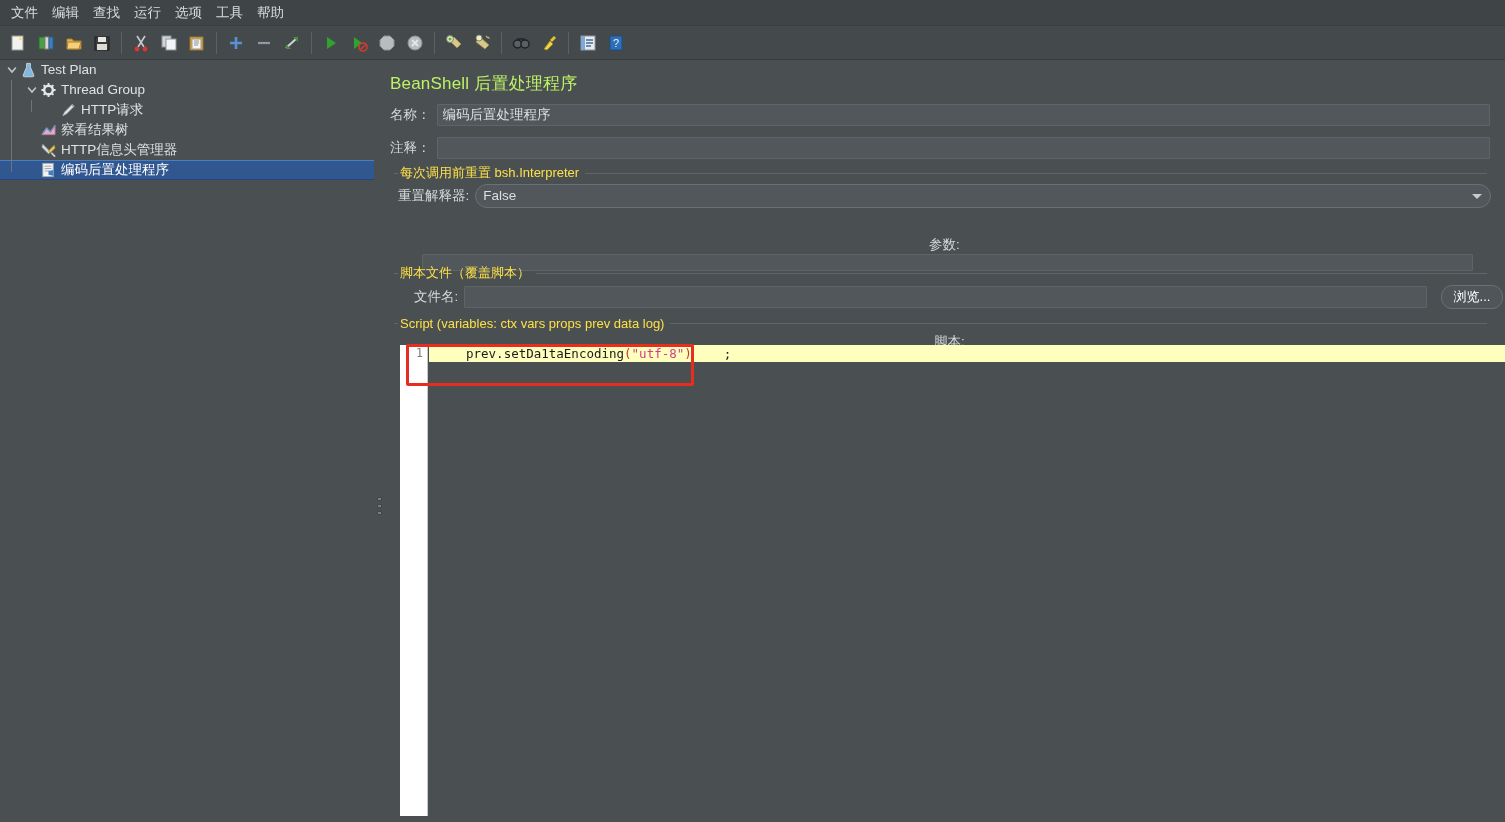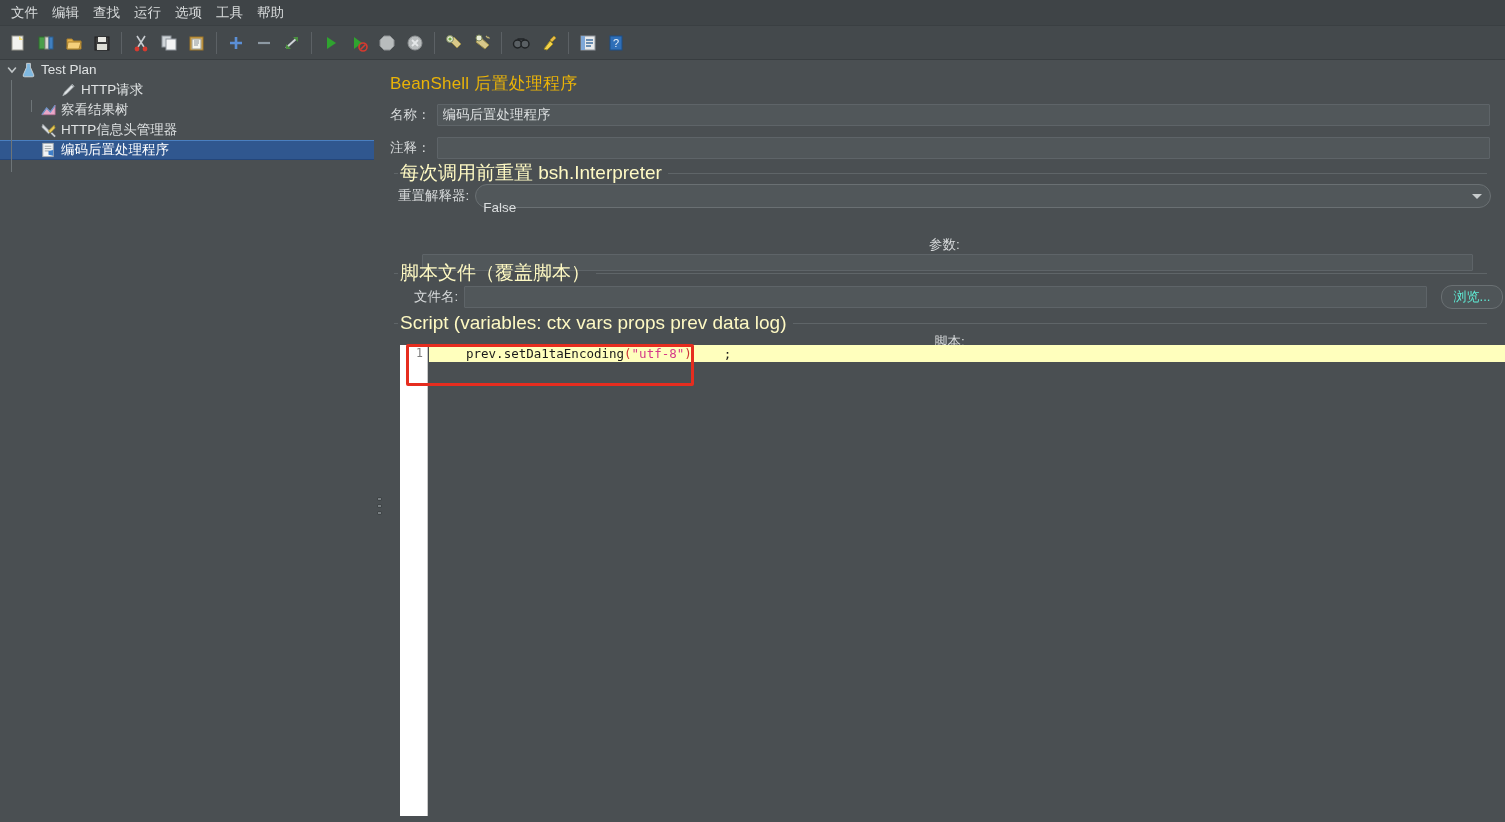--- a/index.html
+++ b/index.html
@@ -144,21 +144,21 @@
   .right-panel {
     position: absolute;
     left: 386px; top: 60px;
     width: 1119px; height: 762px;
     background: #4a4f52;
   }
   .panel-title {
     position: absolute;
     left: 4px; top: 12px;
     font-size: 17px;
-    color: #eab308;
+    color: #bef264;
     letter-spacing: 0.2px;
   }
 
   .form-row {
     position: absolute;
     display: flex;
     align-items: center;
     height: 22px;
   }
   .form-label {
@@ -183,21 +183,21 @@
 
   .combo {
     position: relative;
     background: #51575a;
     border: 1px solid #6a7073;
     box-sizing: border-box;
     height: 24px;
     color: #dcdfe0;
     font-size: 13.5px;
     line-height: 22px;
-    padding: 12px 24px 0 7px;
+    padding: 0 24px 0 7px;
     border-radius: 12px;
     cursor: default;
   }
   .combo .arrow {
     position: absolute;
     right: 8px; top: 50%;
     margin-top: -2px;
     width: 0; height: 0;
     border-left: 5px solid transparent;
     border-right: 5px solid transparent;
@@ -206,42 +206,42 @@
 
   
   .group-caption {
     position: absolute;
     display: flex;
     align-items: center;
     height: 14px;
     white-space: nowrap;
   }
   .group-caption .cap-text {
-    font-size: 19px;
-    color: #fef9c3;
+    font-size: 13px;
+    color: #fde047;
     padding-right: 6px;
     padding-left: 2px;
   }
   .group-caption .cap-line {
     flex: 1 1 auto;
     height: 1px;
     background: #5f6568;
   }
   .group-caption .cap-line-left {
     width: 4px;
     height: 1px;
     background: #5f6568;
   }
 
   .browse-btn {
     position: absolute;
     background: #4f5558;
     border: 1px solid #6a7073;
     border-radius: 11px;
-    color: #5eead4;
+    color: #ffffff;
     font-size: 13px;
     font-family: "Liberation Sans", "DejaVu Sans", sans-serif;
     cursor: default;
     box-sizing: border-box;
     text-align: center;
     line-height: 22px;
   }
 
   .script-caption {
     position: absolute;
@@ -457,20 +457,35 @@
           <path d="M1.5 3 L5 7 L8.5 3" fill="none" stroke="#c2c7c9" stroke-width="1.6" stroke-linecap="round"></path>
         </svg>
       </span>
       <span class="tree-icon">
         <svg width="18" height="18" viewBox="0 0 18 18" xmlns="http://www.w3.org/2000/svg">
           <path d="M7 2 h4 v4 l3.5 8 a1.6 1.6 0 0 1 -1.4 2.2 h-8.2 a1.6 1.6 0 0 1 -1.4 -2.2 L7 6 Z" fill="#7fb8e0" stroke="#d6dadc" stroke-width="0.9"></path>
         </svg>
       </span>
       <span class="tree-label">Test Plan</span>
     </div>
+    <div class="tree-node" style="padding-left: 24px;">
+      <span class="twisty">
+        <svg width="10" height="10" viewBox="0 0 10 10">
+          <path d="M1.5 3 L5 7 L8.5 3" fill="none" stroke="#c2c7c9" stroke-width="1.6" stroke-linecap="round"></path>
+        </svg>
+      </span>
+      <span class="tree-icon">
+        <svg width="18" height="18" viewBox="0 0 18 18" xmlns="http://www.w3.org/2000/svg">
+          <circle cx="9" cy="9" r="4.6" fill="none" stroke="#e2e6e8" stroke-width="2.6"></circle>
+          <circle cx="9" cy="9" r="1.7" fill="#4a4f52"></circle>
+          <path d="M9 1.5v2.4M9 14.1v2.4M1.5 9h2.4M14.1 9h2.4M3.8 3.8l1.7 1.7M12.5 12.5l1.7 1.7M14.2 3.8l-1.7 1.7M5.5 12.5l-1.7 1.7" stroke="#e2e6e8" stroke-width="2"></path>
+        </svg>
+      </span>
+      <span class="tree-label">Thread Group</span>
+    </div>
     <div class="tree-node" style="padding-left: 44px;">
       <span class="twisty"></span>
       <span class="tree-icon">
         <svg width="18" height="18" viewBox="0 0 18 18" xmlns="http://www.w3.org/2000/svg">
           <path d="M3 15 L5 11 L13 3 L15 5 L7 13 Z" fill="#dfe3e5" stroke="#aeb4b7" stroke-width="0.8"></path>
           <path d="M12.5 3.5 L14.5 5.5" stroke="#8c9296" stroke-width="1.2"></path>
         </svg>
       </span>
       <span class="tree-label">HTTP请求</span>
     </div>

